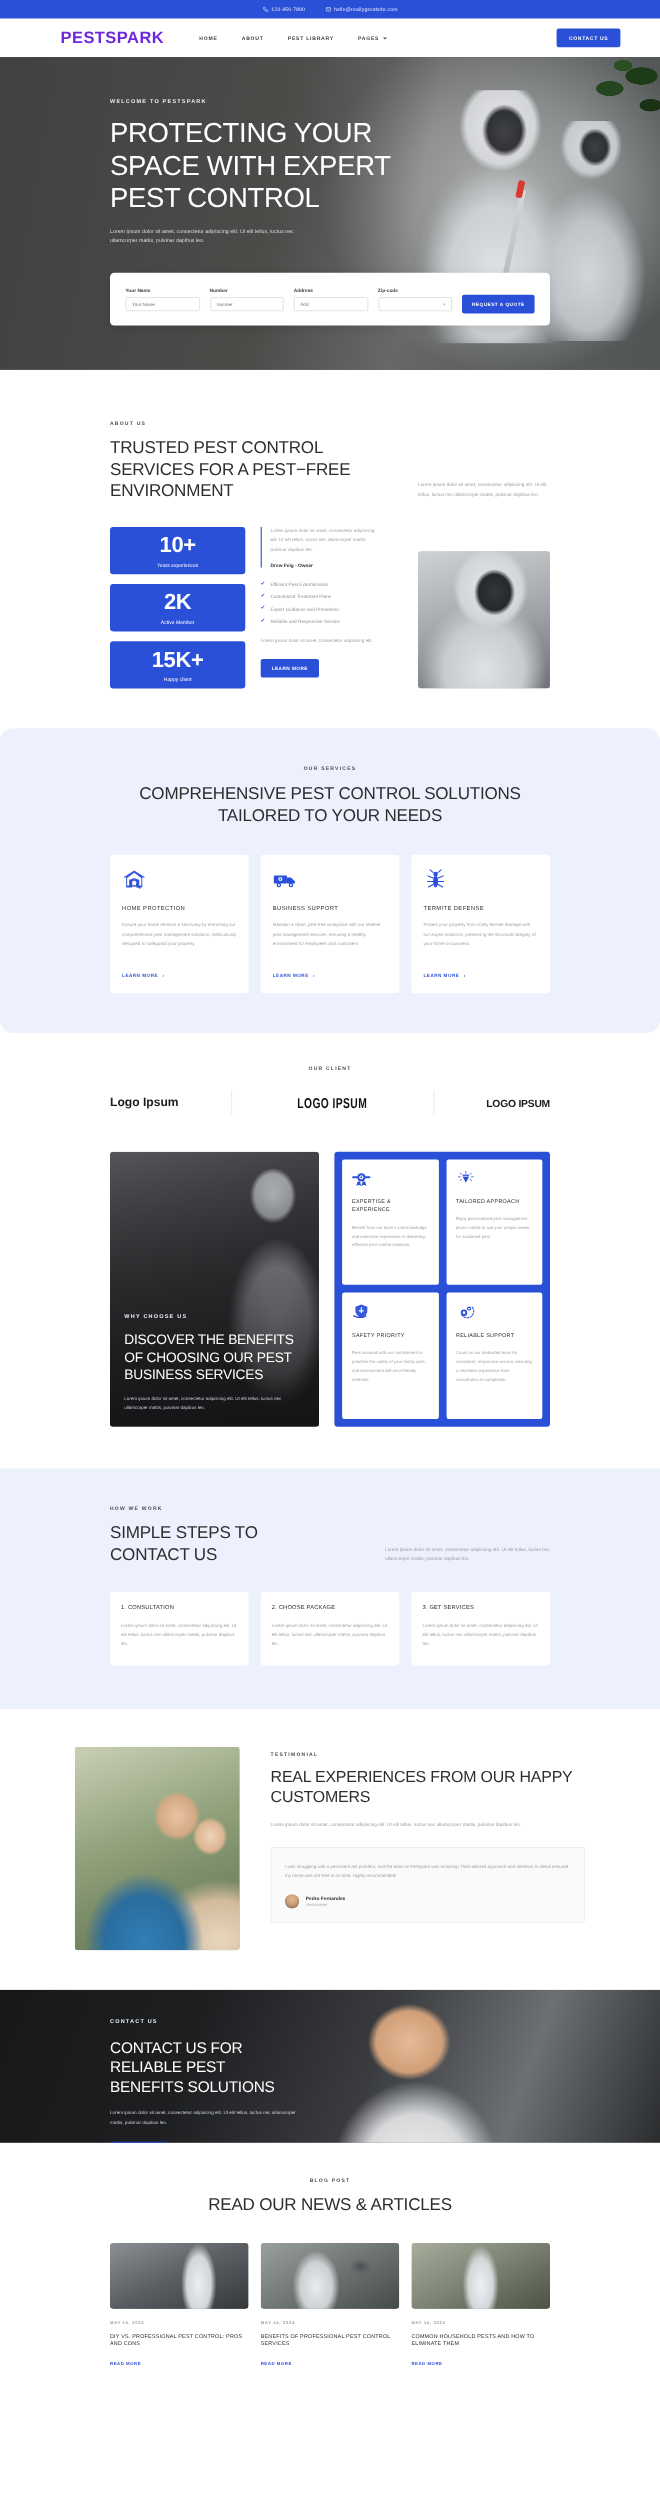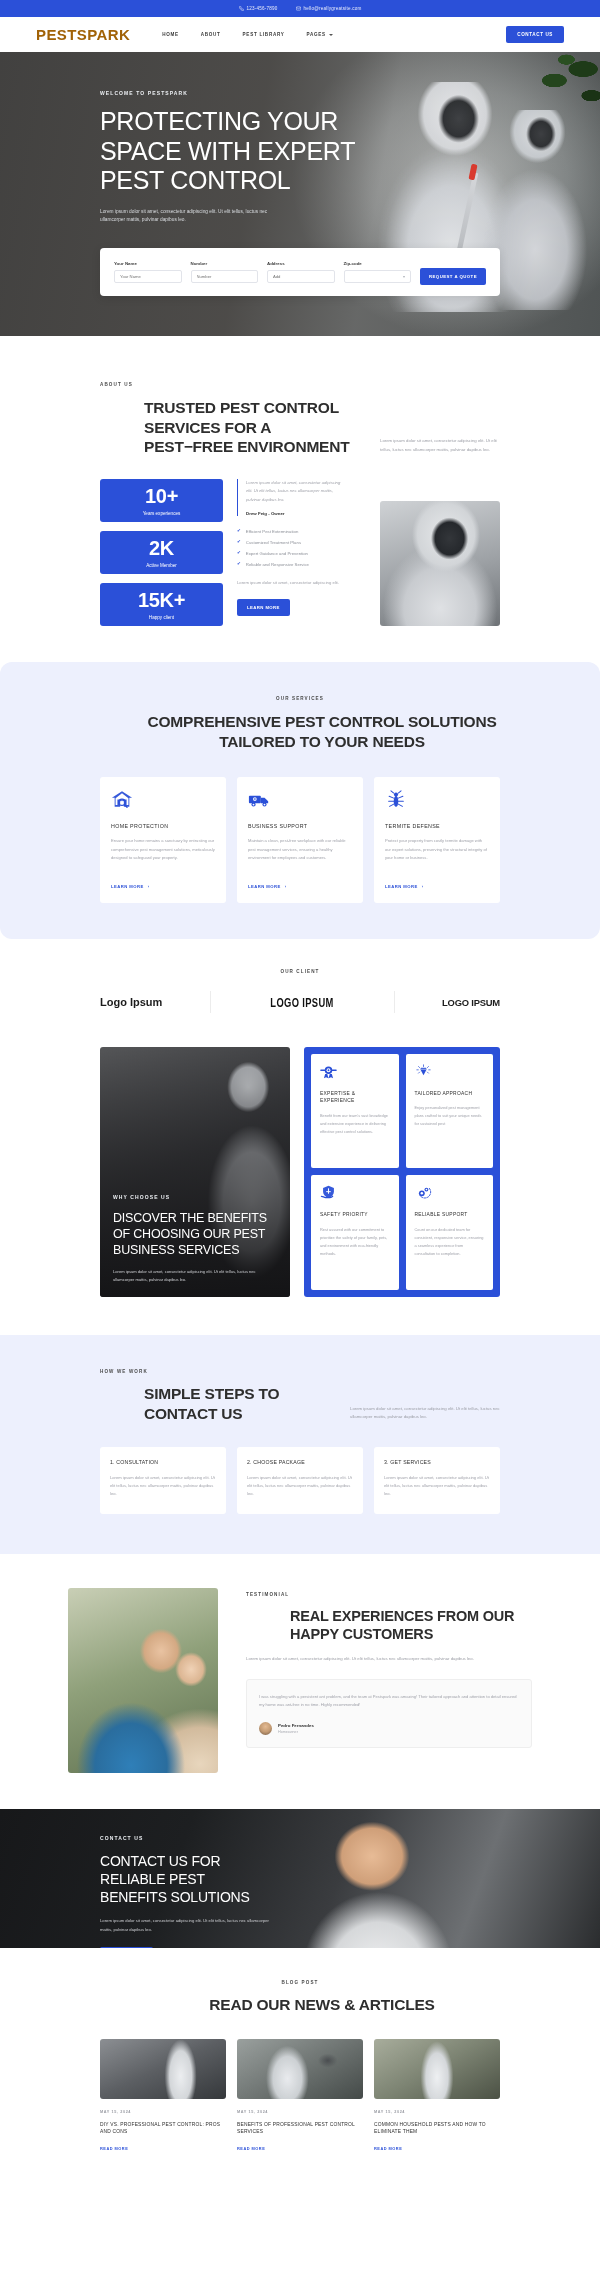--- a/index.html
+++ b/index.html
@@ -32,23 +32,24 @@
   .nav {
     height:35px;
     background:#fff;
     display:flex;
     align-items:center;
     padding:0 36px;
   }
   .logo {
     font-size:15px;
     font-weight:bold;
-    color:#a16207;
+    color:#6d28d9;
     letter-spacing:.4px;
     font-family:"Liberation Sans", sans-serif;
+    margin-left:19px;
   }
   .navlinks {
     display:flex;
     gap:22px;
     margin-left:32px;
     font-size:4.6px;
     letter-spacing:.7px;
     color:#3a3a3a;
     font-weight:bold;
   }
@@ -142,21 +143,21 @@
     display:flex; align-items:center; justify-content:space-between;
   }
   .ff .selbox .ic { font-size:4px; color:#aeb2ba; }
   .formbtn {
     background:#2B50D8; color:#fff; font-size:4.3px; font-weight:bold; letter-spacing:.45px;
     padding:6px 9px; border-radius:2px; white-space:nowrap; margin-top:8px;
   }
   .eyebrow { font-size:4.6px; font-weight:bold; letter-spacing:1.1px; color:#4a4a4a; }
   .eyebrow.c { text-align:center; }
   h2.big {
-    font-size:15.5px; line-height:1.27; font-weight:bold; color:#2e2e2e; letter-spacing:-.2px;margin-left:44px;
+    font-size:15.5px; line-height:1.27; font-weight:normal; color:#2e2e2e; letter-spacing:-.2px;
   }
   .muted { color:#9a9ca4; font-size:4.3px; line-height:1.95; }
 
   
   .about { padding:46px 100px 36px; background:#fff; }
   .about h2.big { margin-top:11px; max-width:250px; }
   .about-top { display:flex; }
   .about-top .rp { width:120px; margin-left:auto; align-self:flex-end; padding-bottom:3px; }
   .about-grid { display:flex; gap:14px; margin-top:22px; }
   .statcol { width:123px; display:flex; flex-direction:column; gap:9px; }

